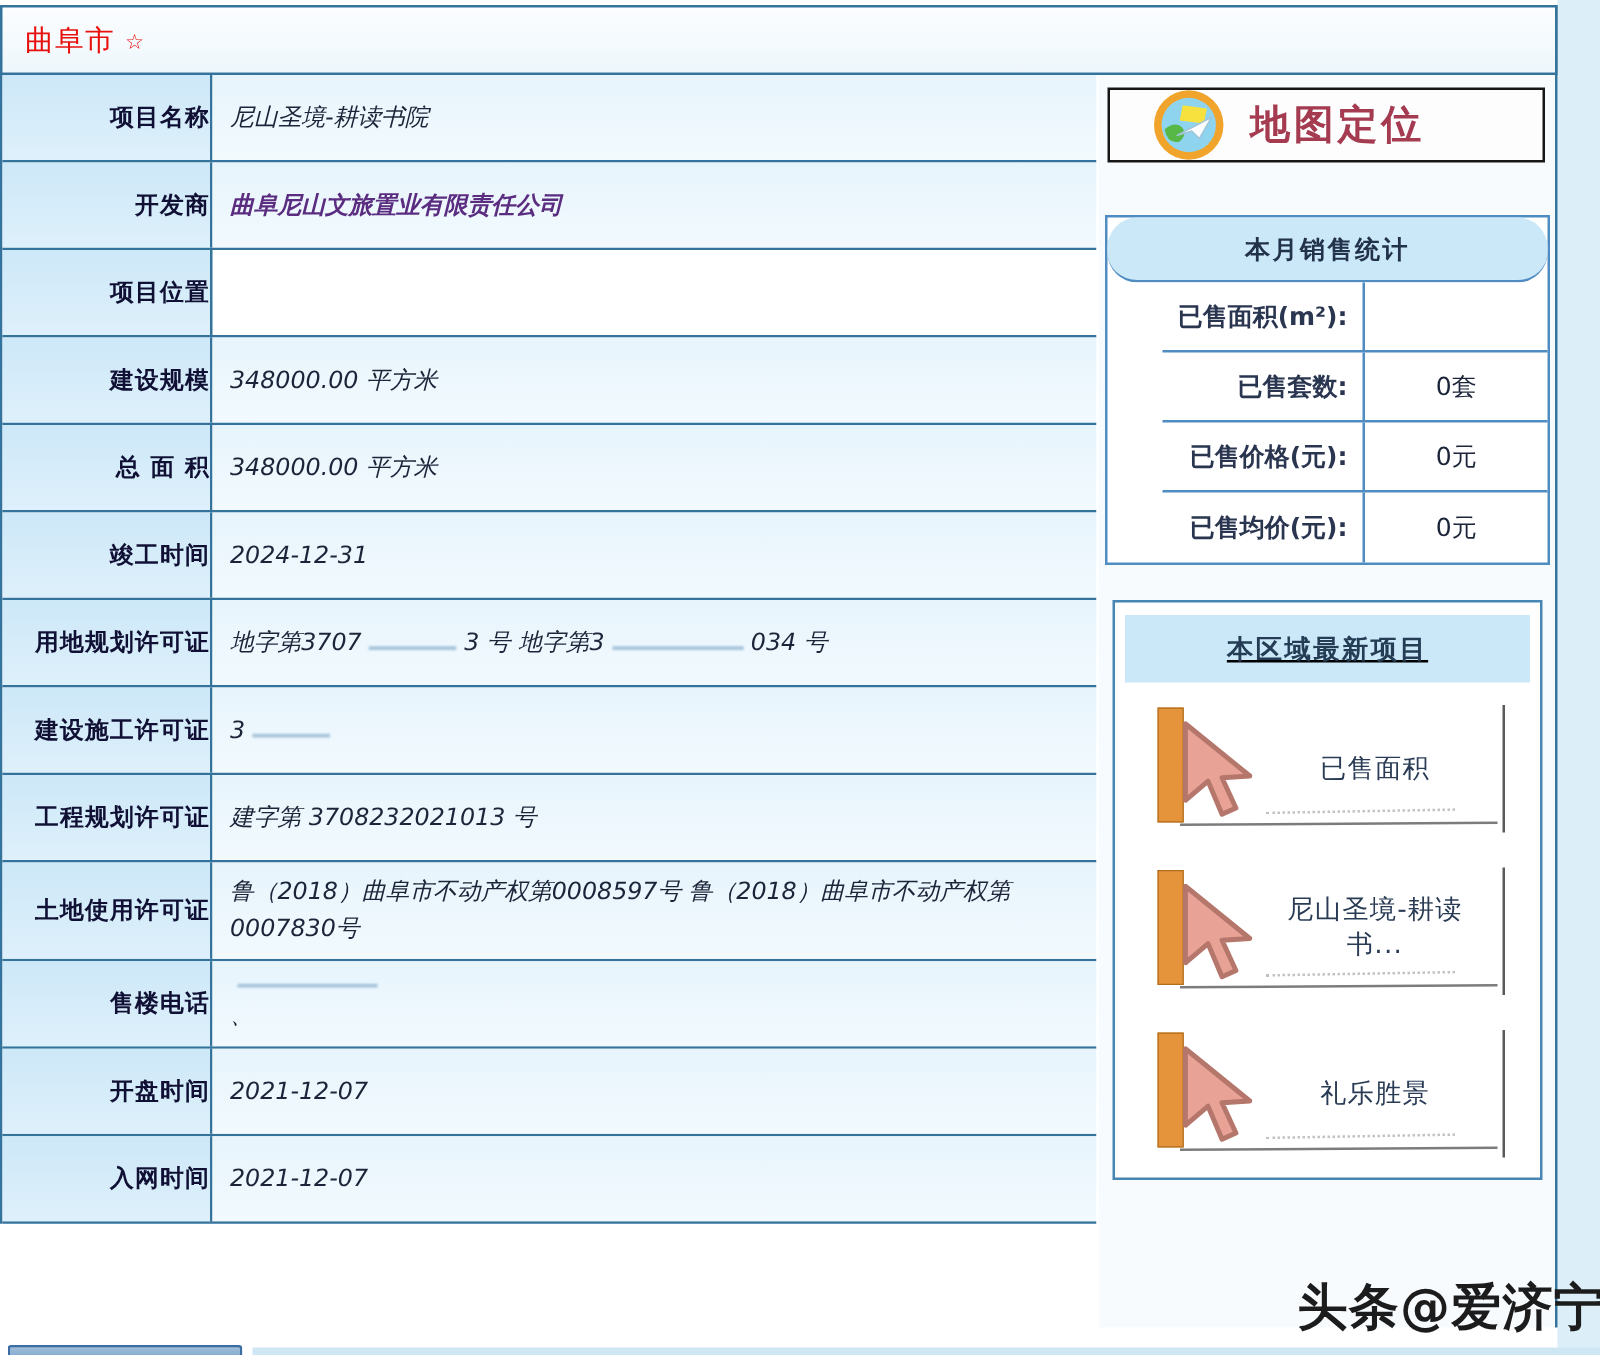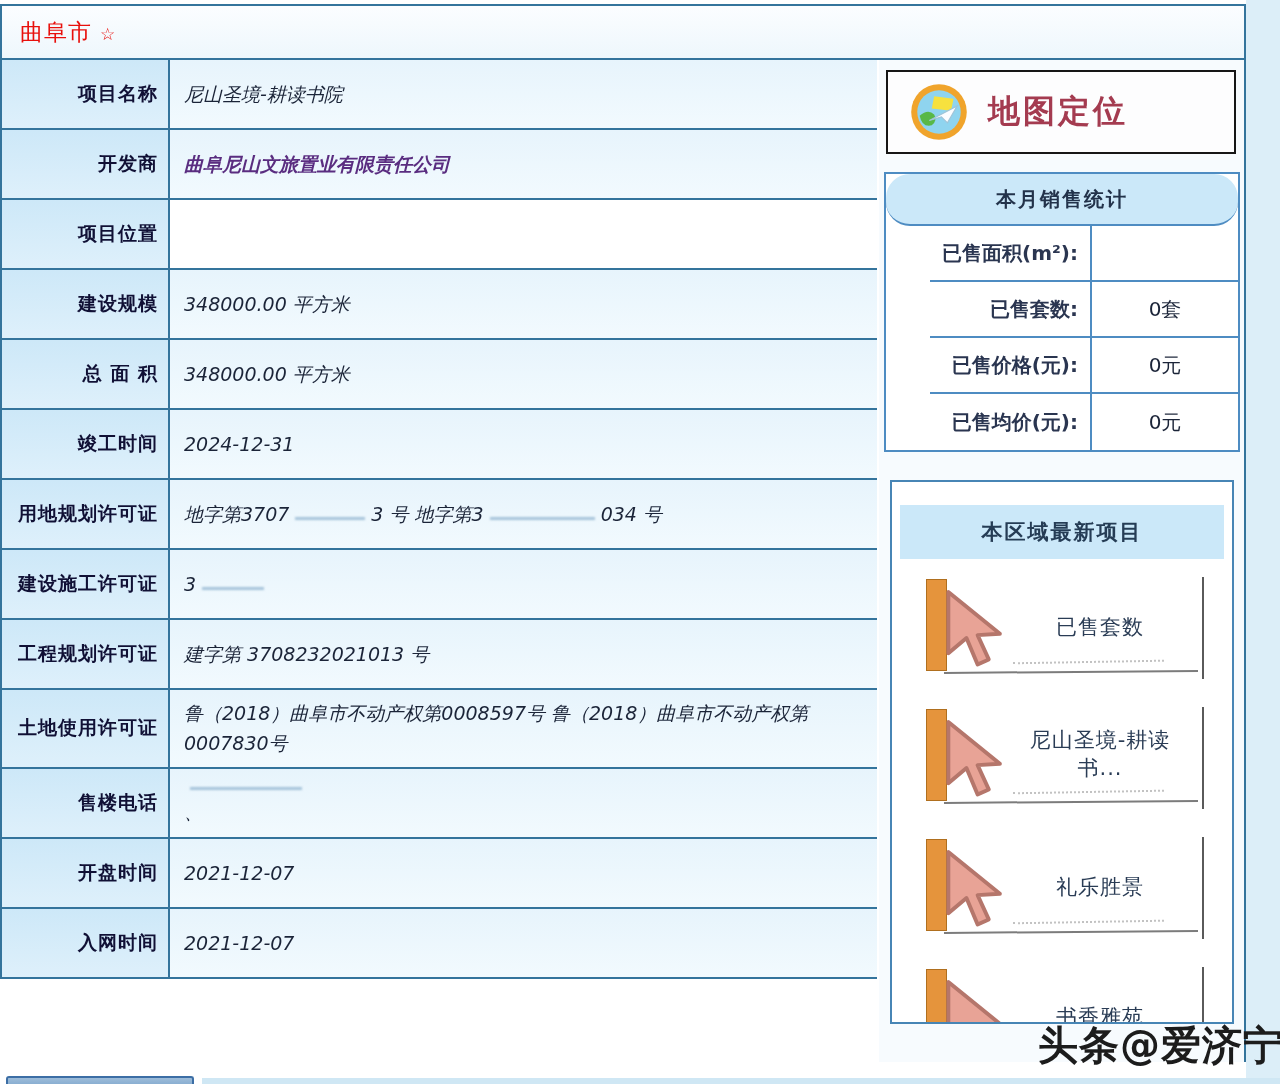--- a/index.html
+++ b/index.html
@@ -19,51 +19,51 @@
     border:2px solid var(--border-blue);display:flex;align-items:center;padding-left:18px;}
   .city-title{color:var(--title-red);font-size:23px;font-weight:normal;letter-spacing:1px;}
   .star{color:var(--title-red);font-size:17px;margin-left:8px;padding-top:4px;}
 
   
   .info-table{position:absolute;left:0;top:60px;width:877px;
     border-left:2px solid var(--border-blue);}
   .info-row{display:grid;grid-template-columns:168px 1fr;min-height:70px;
     border-bottom:2px solid var(--border-blue);}
   .label-cell{background:linear-gradient(180deg,#cde8f8,#def0fb);
-    display:flex;align-items:center;justify-content:flex-end;padding-right:10px;
+    display:flex;align-items:center;justify-content:flex-end;
     font-size:19px;font-weight:bold;color:#101035;border-right:2px solid var(--border-blue);
     text-align:center;letter-spacing:1px;}
   .value-cell{background:linear-gradient(180deg,#e7f4fc,#f2fafe);
     display:flex;align-items:center;flex-wrap:wrap;padding:8px 14px;
     font-size:19px;color:#1b2438;line-height:1.6;font-style:italic;}
   .value-cell.link span{color:var(--link-purple);font-weight:bold;cursor:pointer;}
   .redact{display:inline-block;height:12px;border-bottom:3px solid #8fb3cf;
     filter:blur(1px);opacity:.75;margin:0 6px;vertical-align:middle;align-self:center;}
   .vbreak{flex-basis:100%;height:0;}
 
   
   .sidebar-bg{position:absolute;left:879px;top:60px;width:365px;height:1002px;background:#f7fbfe;}
 
-  .map-box{position:absolute;left:886px;top:70px;width:350px;height:84px;
+  .map-box{position:absolute;left:886px;top:70px;width:350px;height:60px;
     background:#fdfdfe;border:2px solid #161616;display:flex;align-items:center;
-    padding-left:22px;cursor:pointer;}
+    padding-left:34px;cursor:pointer;}
   .globe{width:58px;height:58px;flex:0 0 58px;}
   .map-label{margin-left:20px;font-size:32px;font-weight:bold;color:var(--map-text);letter-spacing:3px;}
 
   .stats-box{position:absolute;left:884px;top:172px;width:356px;border:2px solid var(--panel-border);background:#fff;}
   .stats-header{height:52px;background:var(--header-bg);display:flex;align-items:center;justify-content:center;
     font-size:20px;font-weight:bold;color:#22324a;letter-spacing:2px;border-bottom:2px solid var(--panel-border);border-radius:24px;}
   .stats-row{display:grid;grid-template-columns:1fr 146px;height:56px;border-bottom:2px solid var(--panel-border);margin-left:44px;}
   .stats-row:last-child{border-bottom:none;}
   .stats-label{display:flex;align-items:center;justify-content:flex-end;padding-right:12px;
     font-size:20px;font-weight:bold;color:#2a3550;border-right:2px solid var(--panel-border);}
   .stats-value{display:flex;align-items:center;justify-content:center;font-size:20px;color:#1b2438;}
 
-  .projects-box{position:absolute;left:890px;top:480px;width:344px;height:544px;
-    border:2px solid #4785b5;background:#fff;padding:23px 8px;overflow:hidden;}
+  .projects-box{position:absolute;left:890px;top:480px;width:344px;height:464px;
+    border:2px solid #4785b5;background:#fff;padding:10px 8px;overflow:hidden;text-decoration:underline;}
   .projects-header{height:54px;background:var(--header-bg);display:flex;align-items:center;justify-content:center;
     font-size:21px;font-weight:bold;color:#253c55;letter-spacing:2px;}
   .project-item{position:relative;height:118px;margin-top:12px;cursor:pointer;}
   .orange-bar{position:absolute;left:26px;top:8px;width:21px;height:92px;
     background:var(--orange-marker);border:1px solid #b06f1e;}
   .cursor-svg{position:absolute;left:40px;top:18px;width:78px;height:84px;}
   .project-name{position:absolute;left:112px;right:36px;top:50%;transform:translateY(-60%);
     text-align:center;font-size:21px;color:#2a3c55;letter-spacing:1px;}
   .sketch-underline{position:absolute;left:44px;right:26px;bottom:16px;height:2px;background:#7c7c7c;
     transform:rotate(-.4deg);}
@@ -211,21 +211,21 @@
   </div>
 
   <div class="projects-box">
     <div class="projects-header">本区域最新项目</div>
     <div id="project-items">
   <div class="project-item">
     <div class="orange-bar"></div>
     <svg class="cursor-svg" viewBox="0 0 28 30">
       <path d="M3 1 L3 23 L9.5 17.5 L13.5 27 L17.5 25.2 L13.5 16.5 L21.5 16 Z" fill="var(--cursor-salmon)" stroke="#b5766b" stroke-width="1.4" stroke-linejoin="round"></path>
     </svg>
-    <div class="project-name">已售套数</div>
+    <div class="project-name">已售面积</div>
     <div class="sketch-squiggle"></div>
     <div class="sketch-underline"></div>
     <div class="sketch-vline"></div>
   </div>
 
   <div class="project-item">
     <div class="orange-bar"></div>
     <svg class="cursor-svg" viewBox="0 0 28 30">
       <path d="M3 1 L3 23 L9.5 17.5 L13.5 27 L17.5 25.2 L13.5 16.5 L21.5 16 Z" fill="var(--cursor-salmon)" stroke="#b5766b" stroke-width="1.4" stroke-linejoin="round"></path>
     </svg>

